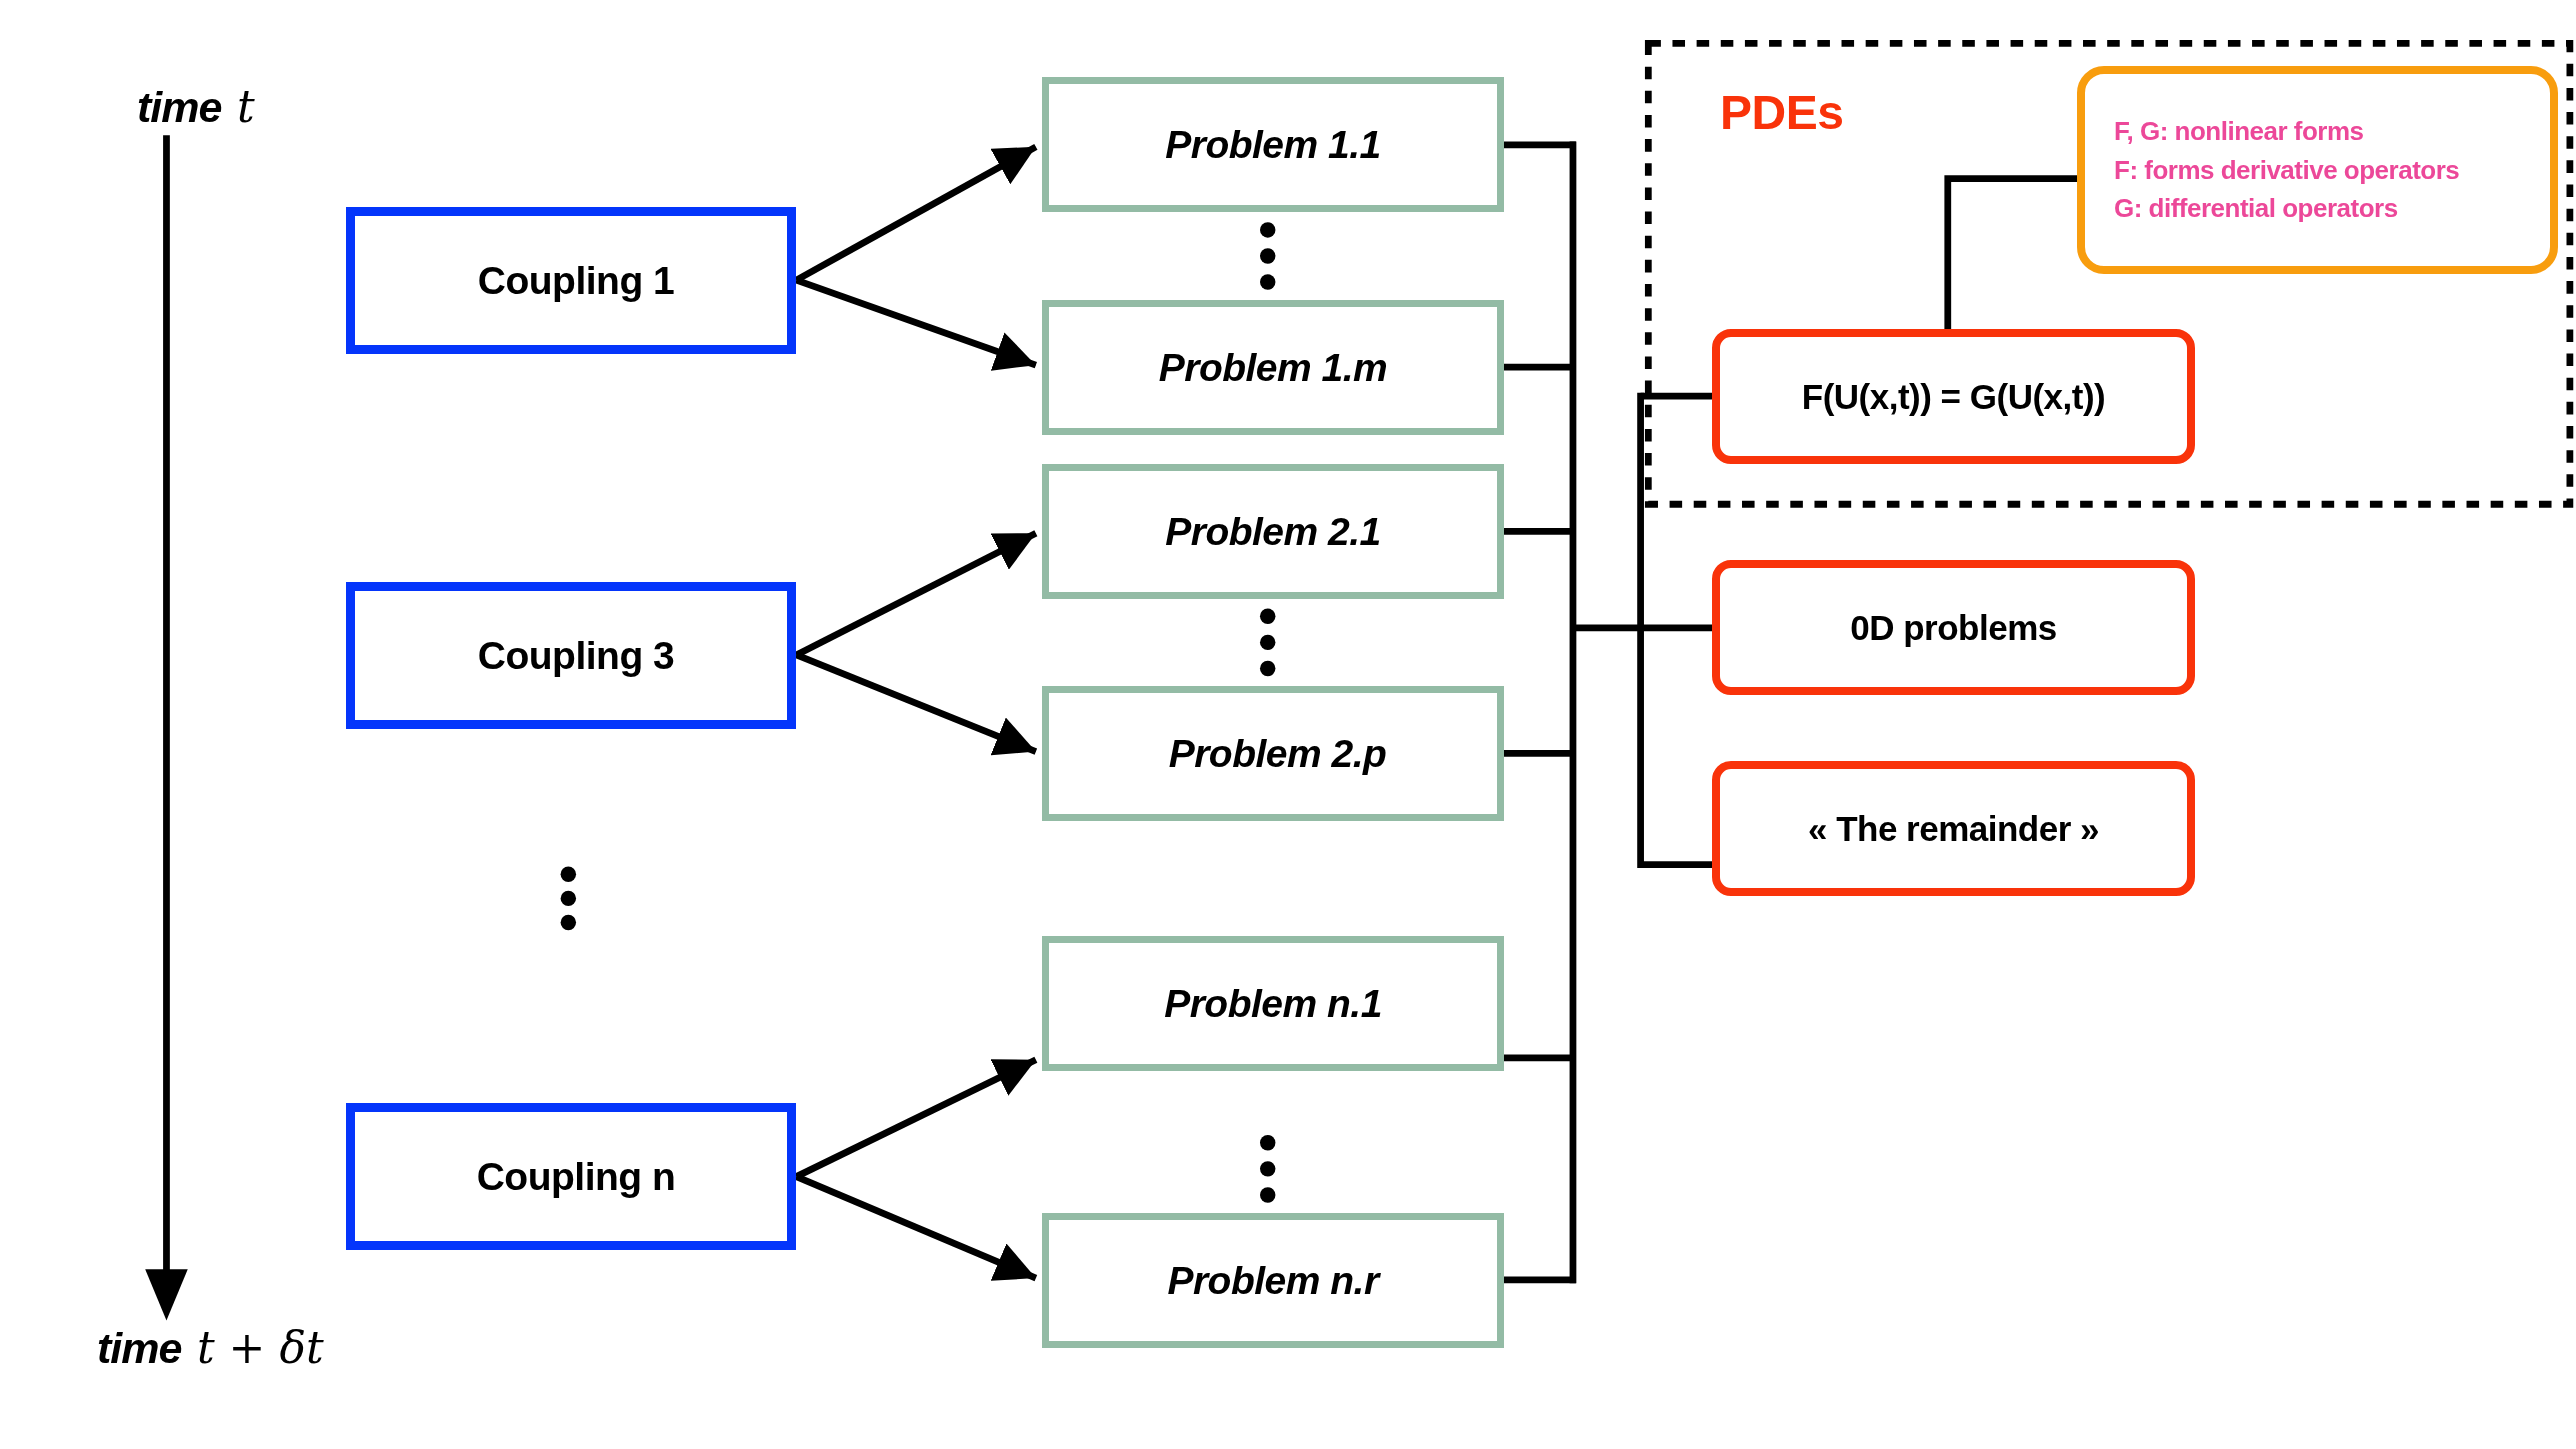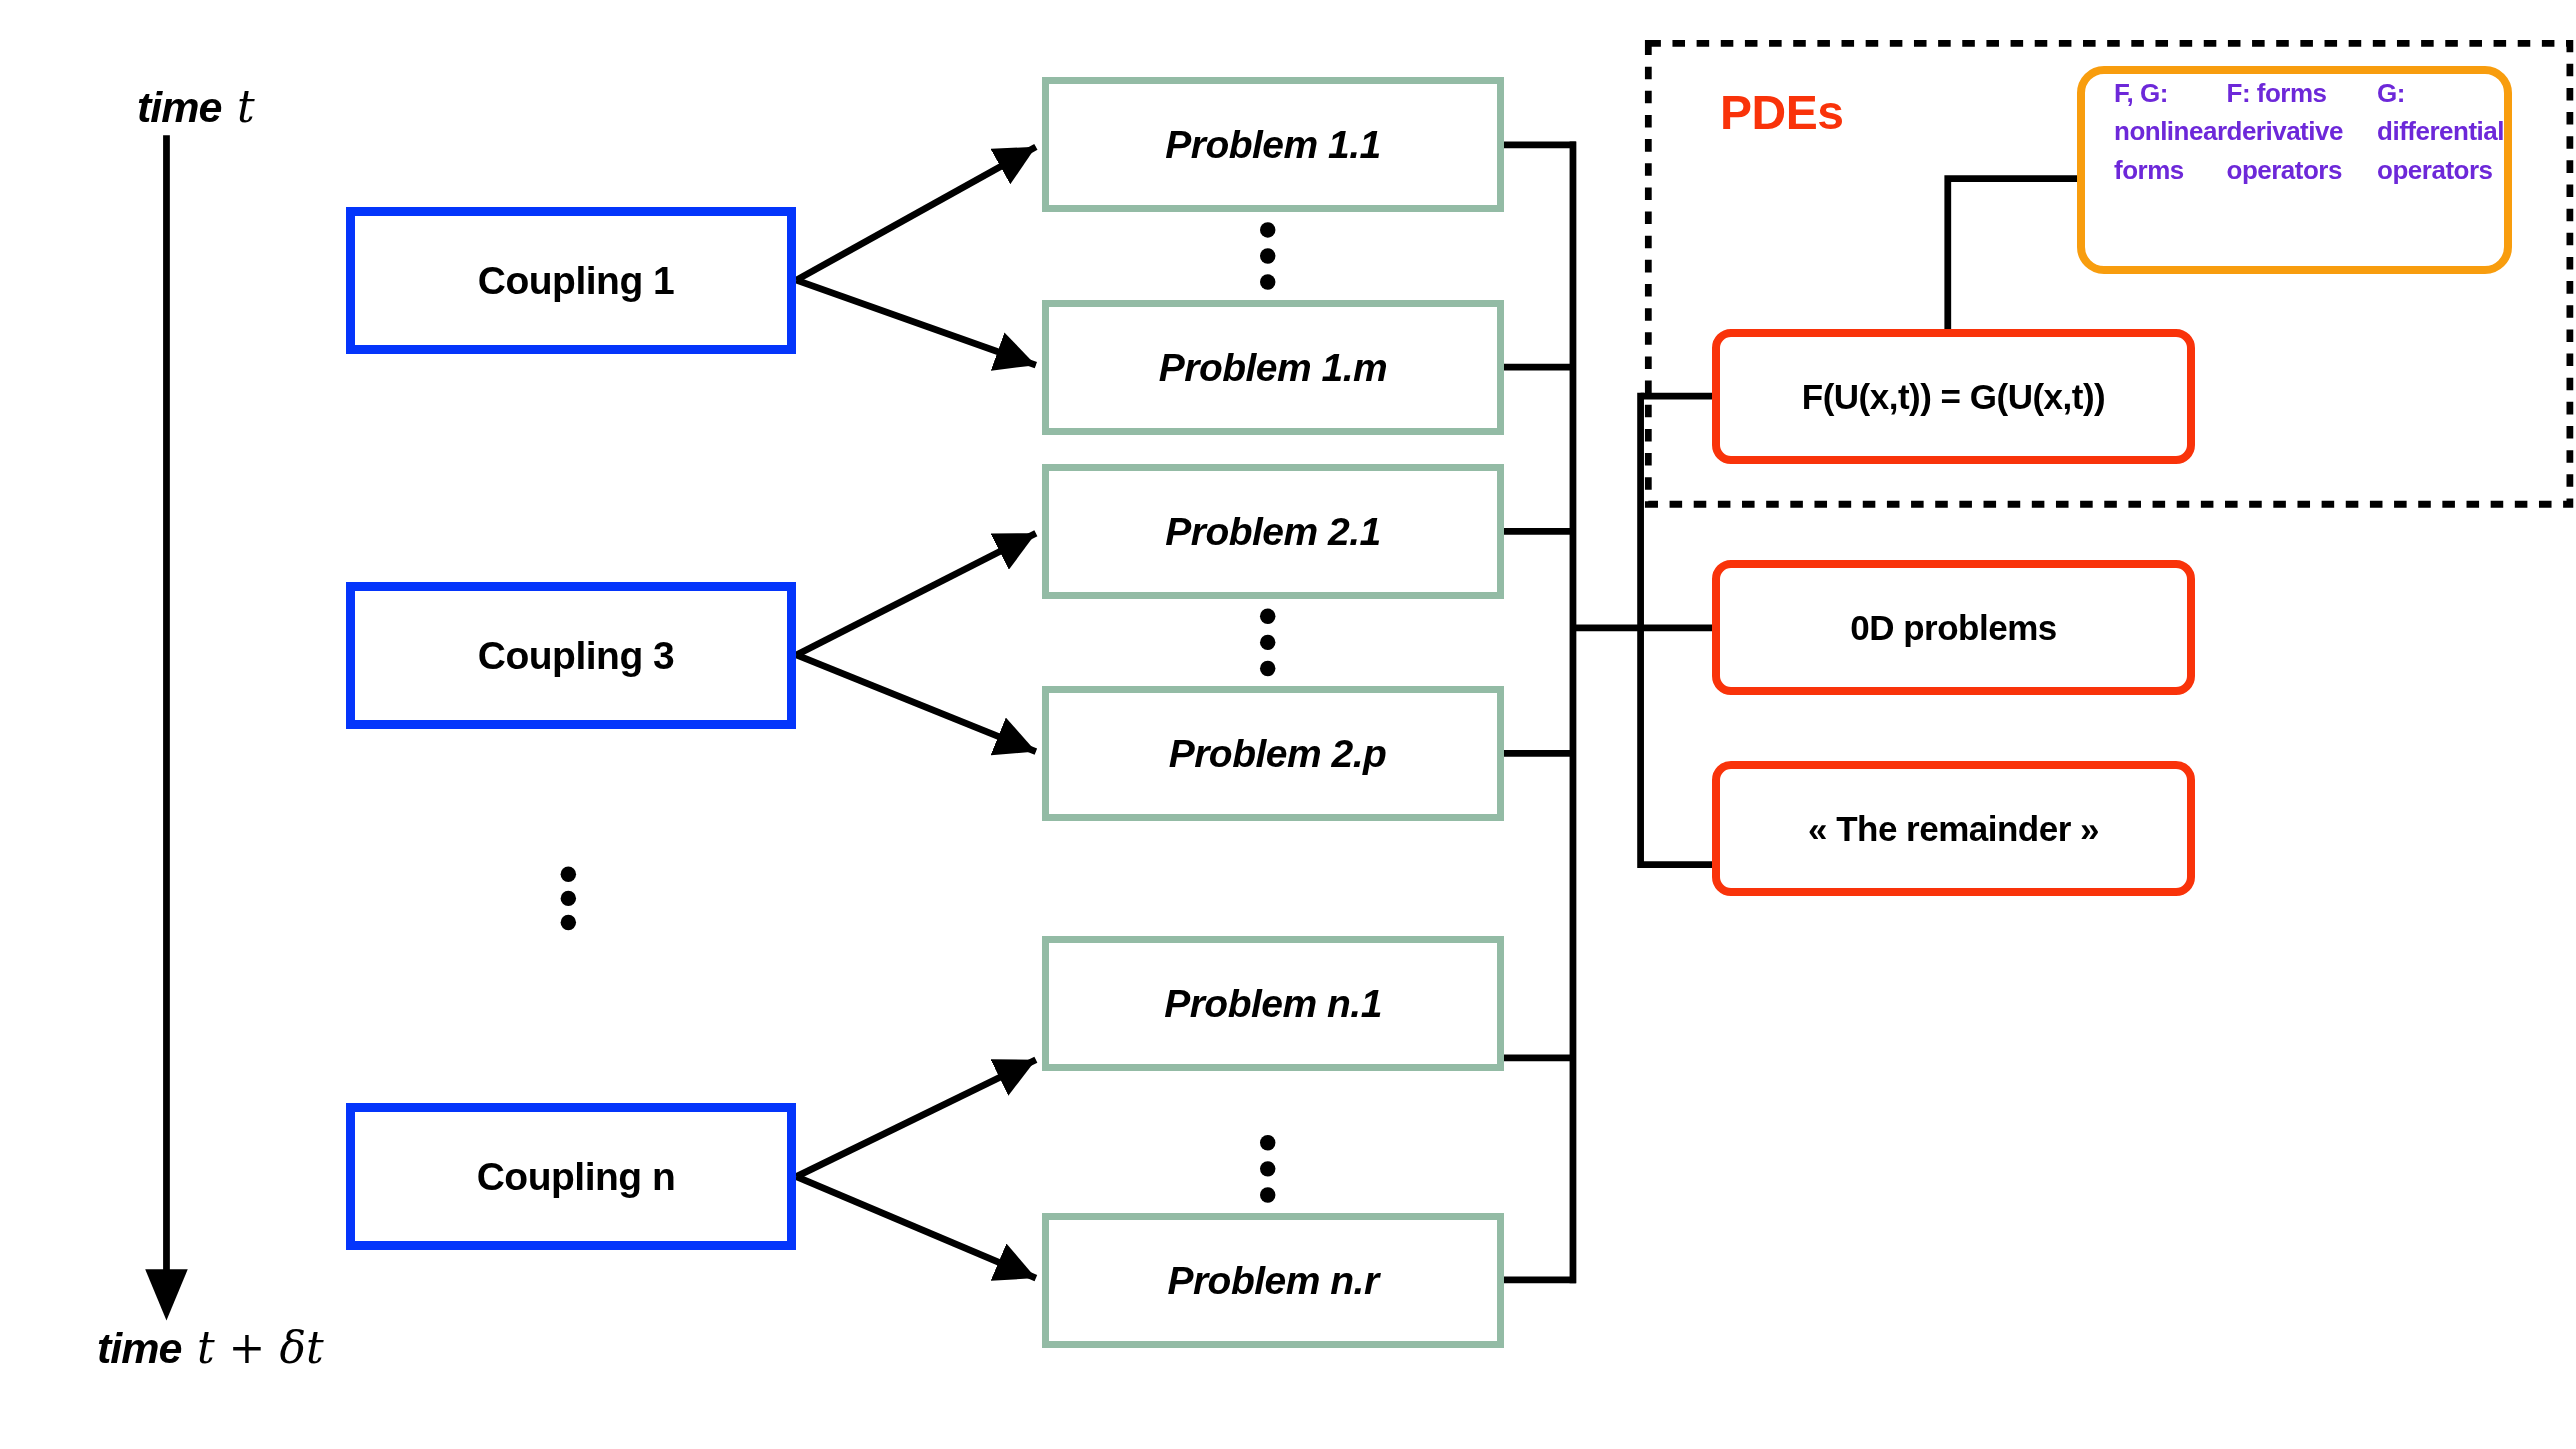--- a/index.html
+++ b/index.html
@@ -53,34 +53,34 @@
     width: 483px;
     height: 135px;
     border: 8.7px solid #f9330a;
     border-radius: 19px;
     font-size: 35px;
   }
   .orangebox {
     position: absolute;
     left: 2077px;
     top: 66px;
-    width: 435px;
+    width: 481px;
     height: 208px;
     border: 8.7px solid #f89d0e;
     border-radius: 27px;
     background: #ffffff;
     box-sizing: border-box;
     display: flex;
-    flex-direction: row;
+    flex-direction: column;
     justify-content: center;
     padding-left: 29px;
     font-weight: bold;
     font-size: 26px;
     line-height: 1.48;
-    color: #6d28d9;
+    color: #ec4899;
     letter-spacing: -0.5px;
   }
   .pdes-label {
     position: absolute;
     left: 1720px;
     top: 85px;
     font-weight: bold;
     font-size: 48px;
     color: #f9330a;
     letter-spacing: -0.5px;

